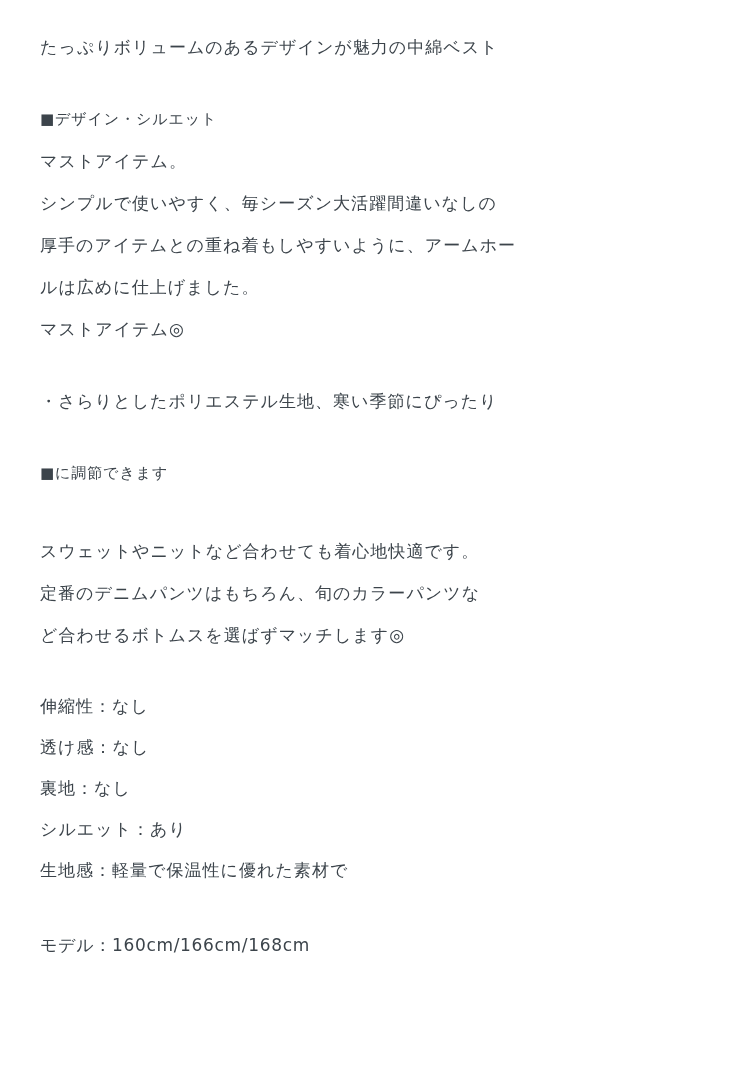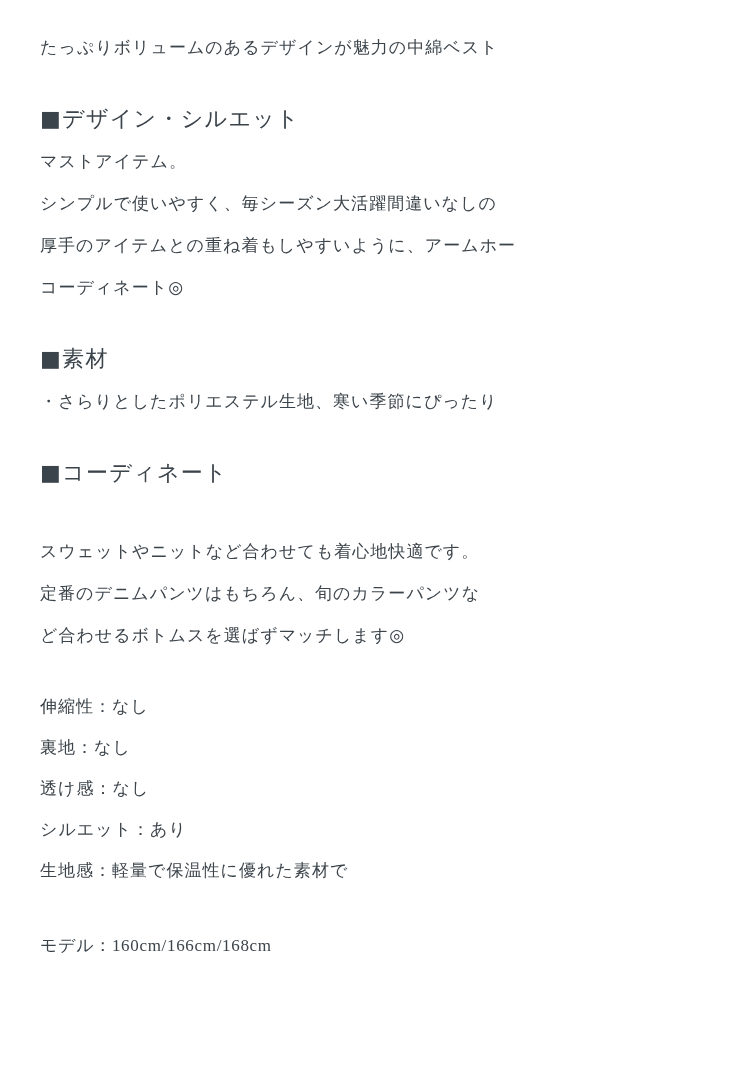--- a/index.html
+++ b/index.html
@@ -26,30 +26,29 @@
   }
   .line {
     font-size: 17px;
     line-height: 42px;
     letter-spacing: 0.06em;
     color: #3c444b;
     white-space: pre-wrap;
     word-break: break-all;
   }
   .heading {
-    font-size: 22px;
+    font-size: 15px;
     line-height: 42px;
     letter-spacing: 0.06em;
     color: #3c444b;
   }
   .spacer-md { height: 30px; }
   .spacer-lg { height: 36px; }
   .spec .line {
     line-height: 41px;
-    font-family: Liberation Serif, serif;
   }
   .mono-ish {
     letter-spacing: 0.04em;
     margin-top: 34px;
   }
 </style>
 </head>
 <body>
 
 <div class="page">
@@ -58,44 +57,44 @@
     <div class="line">たっぷりボリュームのあるデザインが魅力の中綿ベスト</div>
   </div>
 
   <div class="spacer-md"></div>
 
   <div class="block">
     <div class="heading">■デザイン・シルエット</div>
     <div class="line">マストアイテム。</div>
     <div class="line">シンプルで使いやすく、毎シーズン大活躍間違いなしの</div>
     <div class="line">厚手のアイテムとの重ね着もしやすいように、アームホー</div>
-    <div class="line">コーディネート◎</div>
+    <div class="line">ルは広めに仕上げました。</div>
+    <div class="line">マストアイテム◎</div>
   </div>
 
   <div class="spacer-md"></div>
 
   <div class="block">
-    <div class="heading">■素材</div>
     <div class="line">・さらりとしたポリエステル生地、寒い季節にぴったり</div>
   </div>
 
   <div class="spacer-md"></div>
 
   <div class="block">
-    <div class="heading">■コーディネート</div>
+    <div class="heading">■に調節できます</div>
     <div class="spacer-lg"></div>
     <div class="line">スウェットやニットなど合わせても着心地快適です。</div>
     <div class="line">定番のデニムパンツはもちろん、旬のカラーパンツな</div>
     <div class="line">ど合わせるボトムスを選ばずマッチします◎</div>
   </div>
 
   <div class="spacer-md"></div>
 
   <div class="block spec">
     <div class="line">伸縮性：なし</div>
+    <div class="line">透け感：なし</div>
     <div class="line">裏地：なし</div>
-    <div class="line">透け感：なし</div>
     <div class="line">シルエット：あり</div>
     <div class="line">生地感：軽量で保温性に優れた素材で</div>
     <div class="line mono-ish">モデル：160cm/166cm/168cm</div>
   </div>
 
 </div>
 
 </body></html>

